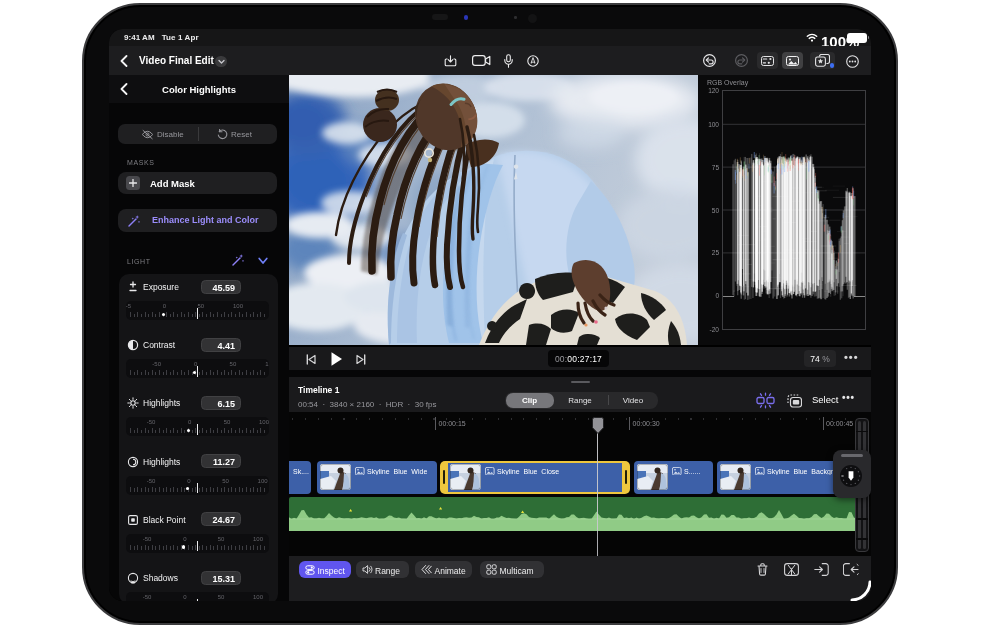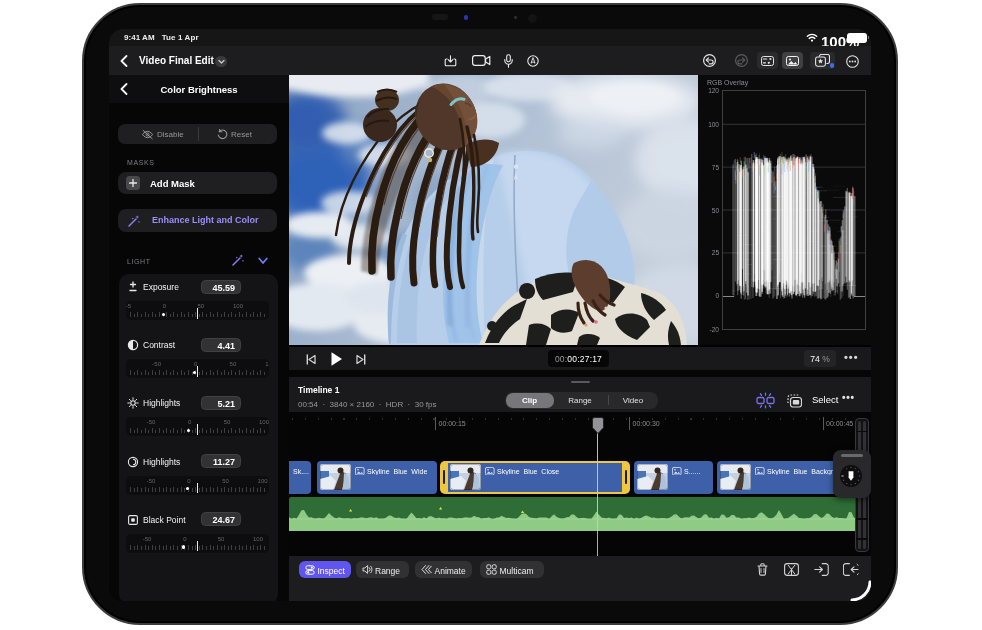--- a/index.html
+++ b/index.html
@@ -90,21 +90,21 @@
       <circle cx="3.8" cy="6.5" r="0.9" fill="#e4e4e6"></circle>
       <circle cx="6.5" cy="6.5" r="0.9" fill="#e4e4e6"></circle>
       <circle cx="9.2" cy="6.5" r="0.9" fill="#e4e4e6"></circle>
     </svg>
 
 <div style="left:0;top:46px;width:180px;height:526px;background:#060607"></div>
 <div style="left:0;top:46px;width:180px;height:28px;background:#0e0e10"></div>
 <svg style="left:11px;top:54px" width="8" height="12" viewBox="0 0 8 12">
       <path d="M6.5 1 1.5 6l5 5" stroke="#f4f4f5" stroke-width="1.8" fill="none" stroke-linecap="round" stroke-linejoin="round"></path>
     </svg>
-<div style="left:0px;top:54.5px;width:180px;text-align:center;font-size:9.5px;font-weight:bold;color:#fff">Color Brightness</div>
+<div style="left:0px;top:54.5px;width:180px;text-align:center;font-size:9.5px;font-weight:bold;color:#fff">Color Highlights</div>
 <div style="left:9px;top:95px;width:159px;height:19.5px;border-radius:7px;background:#1f1f21"></div>
 <div style="left:88.5px;top:98px;width:1px;height:13.5px;background:#3a3a3c"></div>
 <svg style="left:32px;top:99.5px" width="13" height="11" viewBox="0 0 13 11">
       <path d="M1.5 5.5s2-3.2 5-3.2 5 3.2 5 3.2-2 3.2-5 3.2-5-3.2-5-3.2Z" stroke="#97979c" stroke-width="1" fill="none"></path>
       <circle cx="6.5" cy="5.5" r="1.5" stroke="#97979c" stroke-width="1" fill="none"></circle>
       <path d="M1.8 1.2 11.5 10" stroke="#97979c" stroke-width="1"></path>
     </svg>
 <div style="left:48px;top:100.5px;font-size:8px;color:#97979c">Disable</div>
 <svg style="left:108px;top:99.5px" width="11" height="11" viewBox="0 0 11 11">
       <path d="M2.2 2.6A4.3 4.3 0 1 1 1.3 6" stroke="#97979c" stroke-width="1.1" fill="none" stroke-linecap="round"></path>
@@ -248,21 +248,21 @@
 <div class="srow" style="top:116.4px">
  <span class="sic">
           <svg viewBox="0 0 12 12">
             <circle cx="6" cy="6" r="2.2" fill="none" stroke="#e8e8ea" stroke-width="1.1"></circle>
             <g stroke="#e8e8ea" stroke-width="1" stroke-linecap="round">
               <path d="M6 .8v1.6M6 9.6v1.6M.8 6h1.6M9.6 6h1.6M2.3 2.3l1.1 1.1M8.6 8.6l1.1 1.1M9.7 2.3 8.6 3.4M3.4 8.6 2.3 9.7"></path>
             </g>
           </svg>
         </span>
  <span class="slab">Highlights</span>
- <span class="sval">5.21</span>
+ <span class="sval">6.15</span>
  <div class="ruler">
           <b style="left:18.0px">-50</b>
           <b style="left:56.6px">0</b>
           <b style="left:94.0px">50</b>
           <b style="left:131.0px">100</b>
           <i style="left:4.0px;top:11px;height:5px"></i>
           <i style="left:7.6px;top:12.5px;height:3.5px"></i>
           <i style="left:11.2px;top:11px;height:5px"></i>
           <i style="left:14.9px;top:12.5px;height:3.5px"></i>
           <i style="left:18.5px;top:11px;height:5px"></i>
@@ -405,20 +405,38 @@
           <i style="left:109.0px;top:12.5px;height:3.5px"></i>
           <i style="left:112.6px;top:11px;height:5px"></i>
           <i style="left:116.2px;top:12.5px;height:3.5px"></i>
           <i style="left:119.8px;top:11px;height:5px"></i>
           <i style="left:123.5px;top:12.5px;height:3.5px"></i>
           <i style="left:127.1px;top:11px;height:5px"></i>
           <i style="left:130.7px;top:12.5px;height:3.5px"></i>
           <i style="left:134.3px;top:11px;height:5px"></i>
           <i style="left:137.9px;top:12.5px;height:3.5px"></i>
    <s style="left:56.3px"></s>
+   <u></u>
+ </div>
+</div>
+<div class="srow" style="top:291.0px">
+ <span class="sic">
+          <svg viewBox="0 0 12 12">
+            <circle cx="6" cy="6" r="4.6" fill="none" stroke="#e8e8ea" stroke-width="1.1"></circle>
+            <path d="M3.6 8.9A4.6 4.6 0 0 0 8.4 8.9M4 10.8A6 6 0 0 0 8 10.8" fill="none" stroke="#e8e8ea" stroke-width="0.9"></path>
+          </svg>
+        </span>
+ <span class="slab">Shadows</span>
+ <span class="sval">15.31</span>
+ <div class="ruler">
+          <b style="left:14.0px">-50</b>
+          <b style="left:52.0px">0</b>
+          <b style="left:88.0px">50</b>
+          <b style="left:125.0px">100</b>
+
    <u></u>
  </div>
 </div>
     </div>
 
 <svg style="left:180px;top:46px" width="409" height="270" viewBox="0 0 409 270">
 <defs>
 <linearGradient id="sky" x1="0" y1="0" x2="1" y2="0.3">
 <stop offset="0" stop-color="#87a0c2"></stop>
           <stop offset="0.5" stop-color="#aebfd4"></stop>

